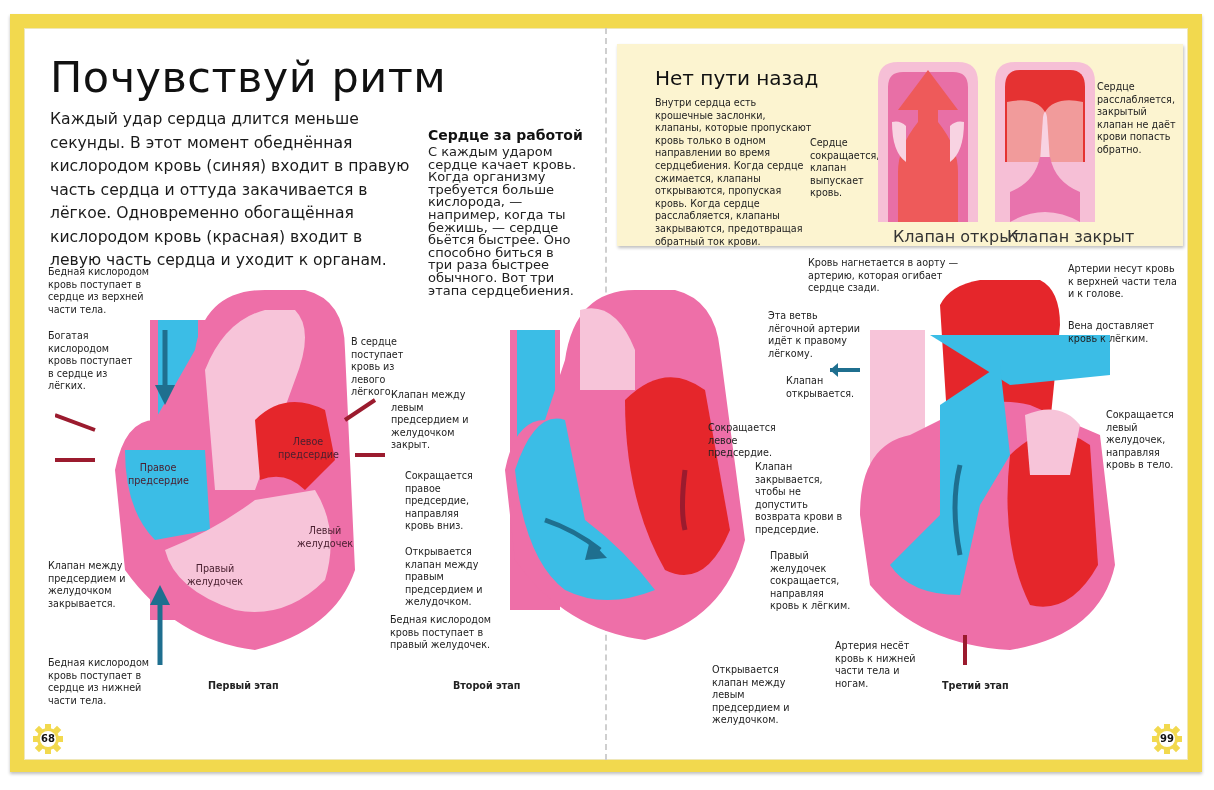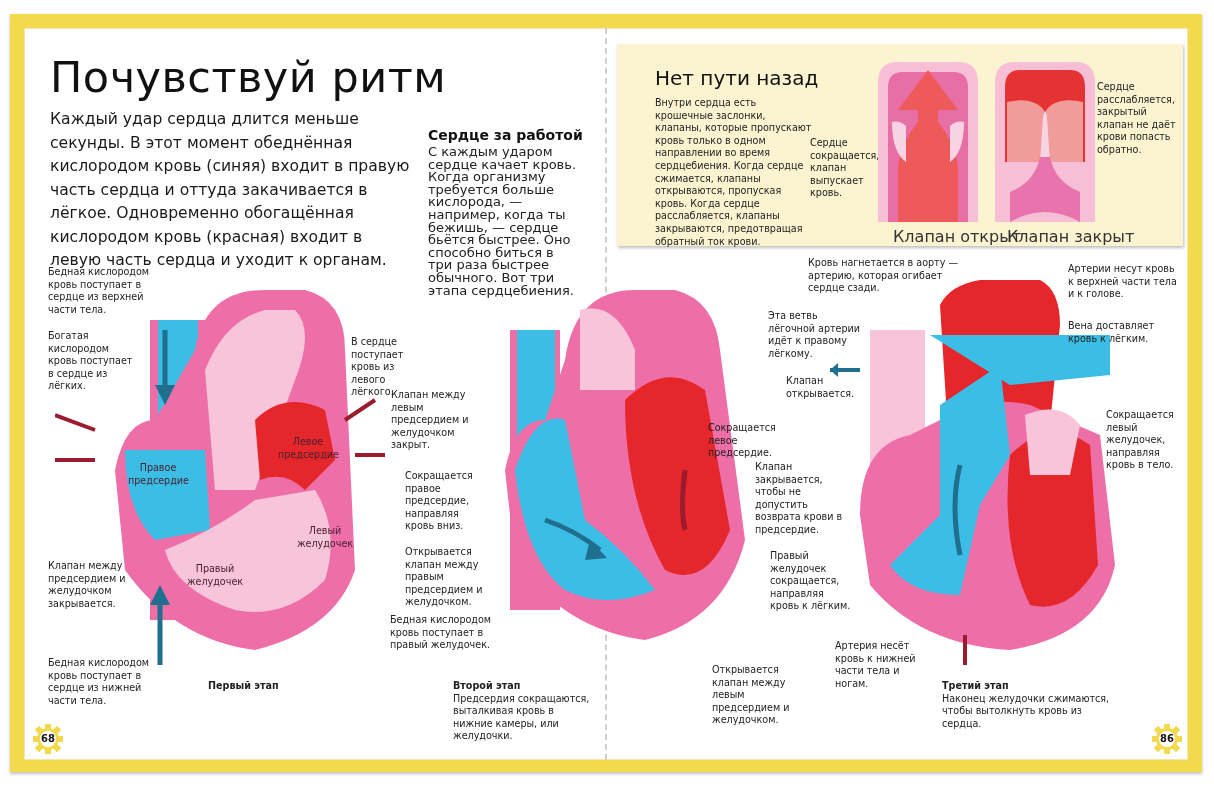--- a/index.html
+++ b/index.html
@@ -107,21 +107,20 @@
   <path d="M105 270 L122 288 L100 290 Z" fill="#1f6f8f"></path>
   <path d="M200 200 Q195 240 200 260" stroke="#9b1b2e" stroke-width="5" fill="none"></path>
 </svg>
 <div class="lbl" style="left:405px;top:470px;width:75px;">Сокращается правое предсердие, направляя кровь вниз.</div>
 <div class="lbl" style="left:405px;top:546px;width:100px;">Открывается клапан между правым предсердием и желудочком.</div>
 <div class="lbl" style="left:390px;top:614px;width:105px;">Бедная кислородом кровь поступает в правый желудочек.</div>
 <div class="lbl" style="left:708px;top:422px;width:90px;">Сокращается левое предсердие.</div>
 <div class="lbl" style="left:712px;top:664px;width:100px;">Открывается клапан между левым предсердием и желудочком.</div>
 <div class="lbl" style="left:453px;top:680px;width:140px;">
   <span class="stage-h">Второй этап</span>
-  <span>Предсердия сокращаются, выталкивая кровь в нижние камеры, или желудочки.</span>
 </div>
 
 <svg class="heart" style="left:830px;top:265px" width="300" height="400" viewBox="0 0 300 400">
   <rect x="40" y="65" width="55" height="250" fill="#f7c4d9"></rect>
   <path d="M110 40 Q120 20 150 15 L210 15 Q230 25 230 60 L220 160 L120 200 Z" fill="#e5262b"></path>
   <path d="M100 70 L280 70 L280 110 L180 120 Z" fill="#3bbde6"></path>
   <path d="M30 250 Q30 180 80 170 L120 150 Q160 130 200 140 L270 170 L285 300 Q270 370 180 385 Q90 380 40 320 Z" fill="#ee6fa8"></path>
   <path d="M110 140 L170 100 L180 190 L150 240 L130 330 Q80 330 60 300 Q90 270 110 250 Z" fill="#3bbde6"></path>
   <path d="M180 190 Q220 150 260 180 L268 300 Q240 350 200 340 Q170 280 180 190 Z" fill="#e5262b"></path>
   <path d="M195 150 Q230 135 250 160 L240 210 L200 210 Z" fill="#f7c4d9"></path>
@@ -134,21 +133,20 @@
 <div class="lbl" style="left:1068px;top:263px;width:110px;">Артерии несут кровь к верхней части тела и к голове.</div>
 <div class="lbl" style="left:768px;top:310px;width:95px;">Эта ветвь лёгочной артерии идёт к правому лёгкому.</div>
 <div class="lbl" style="left:1068px;top:320px;width:100px;">Вена доставляет кровь к лёгким.</div>
 <div class="lbl" style="left:786px;top:375px;width:65px;">Клапан открывается.</div>
 <div class="lbl" style="left:755px;top:461px;width:95px;">Клапан закрывается, чтобы не допустить возврата крови в предсердие.</div>
 <div class="lbl" style="left:1106px;top:409px;width:80px;">Сокращается левый желудочек, направляя кровь в тело.</div>
 <div class="lbl" style="left:770px;top:550px;width:85px;">Правый желудочек сокращается, направляя кровь к лёгким.</div>
 <div class="lbl" style="left:835px;top:640px;width:100px;">Артерия несёт кровь к нижней части тела и ногам.</div>
 <div class="lbl" style="left:942px;top:680px;width:170px;">
   <span class="stage-h">Третий этап</span>
-  <span>Наконец желудочки сжимаются, чтобы вытолкнуть кровь из сердца.</span>
 </div>
 
 <div class="gear" style="left:33px;top:724px">
   <svg width="30" height="30" viewBox="0 0 30 30">
     <g fill="#f2d94e">
         <circle cx="15" cy="15" r="11"></circle>
     <rect x="12" y="0" width="6" height="6"></rect>
         <rect x="12" y="24" width="6" height="6"></rect>
     <rect x="0" y="12" width="6" height="6"></rect>
         <rect x="24" y="12" width="6" height="6"></rect>
@@ -169,14 +167,14 @@
         <rect x="12" y="24" width="6" height="6"></rect>
     <rect x="0" y="12" width="6" height="6"></rect>
         <rect x="24" y="12" width="6" height="6"></rect>
     <rect x="3" y="3" width="6" height="6" transform="rotate(45 6 6)"></rect>
         <rect x="21" y="3" width="6" height="6" transform="rotate(45 24 6)"></rect>
     <rect x="3" y="21" width="6" height="6" transform="rotate(45 6 24)"></rect>
         <rect x="21" y="21" width="6" height="6" transform="rotate(45 24 24)"></rect>
       </g>
     <circle cx="15" cy="15" r="8" fill="#fff"></circle>
   </svg>
-  <span>86</span>
+  <span>99</span>
 </div>
 
 </body></html>

